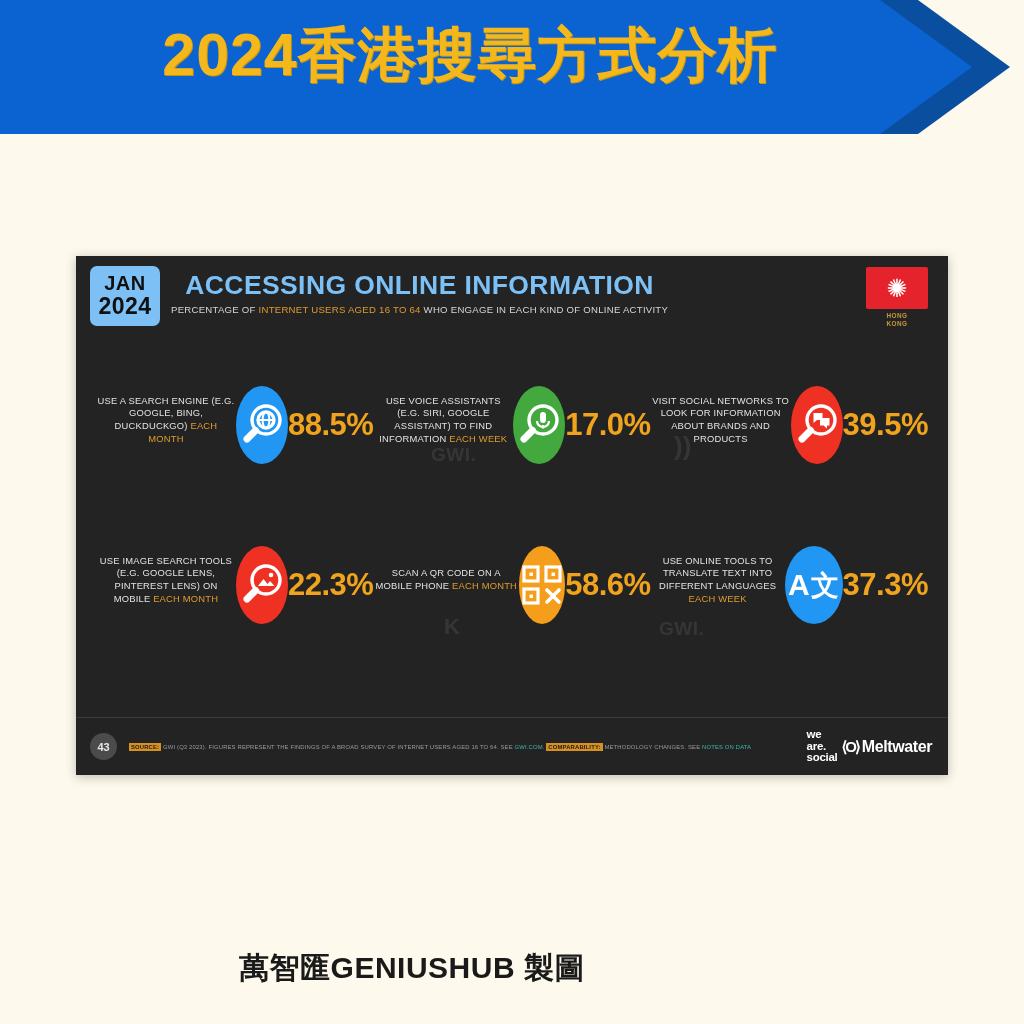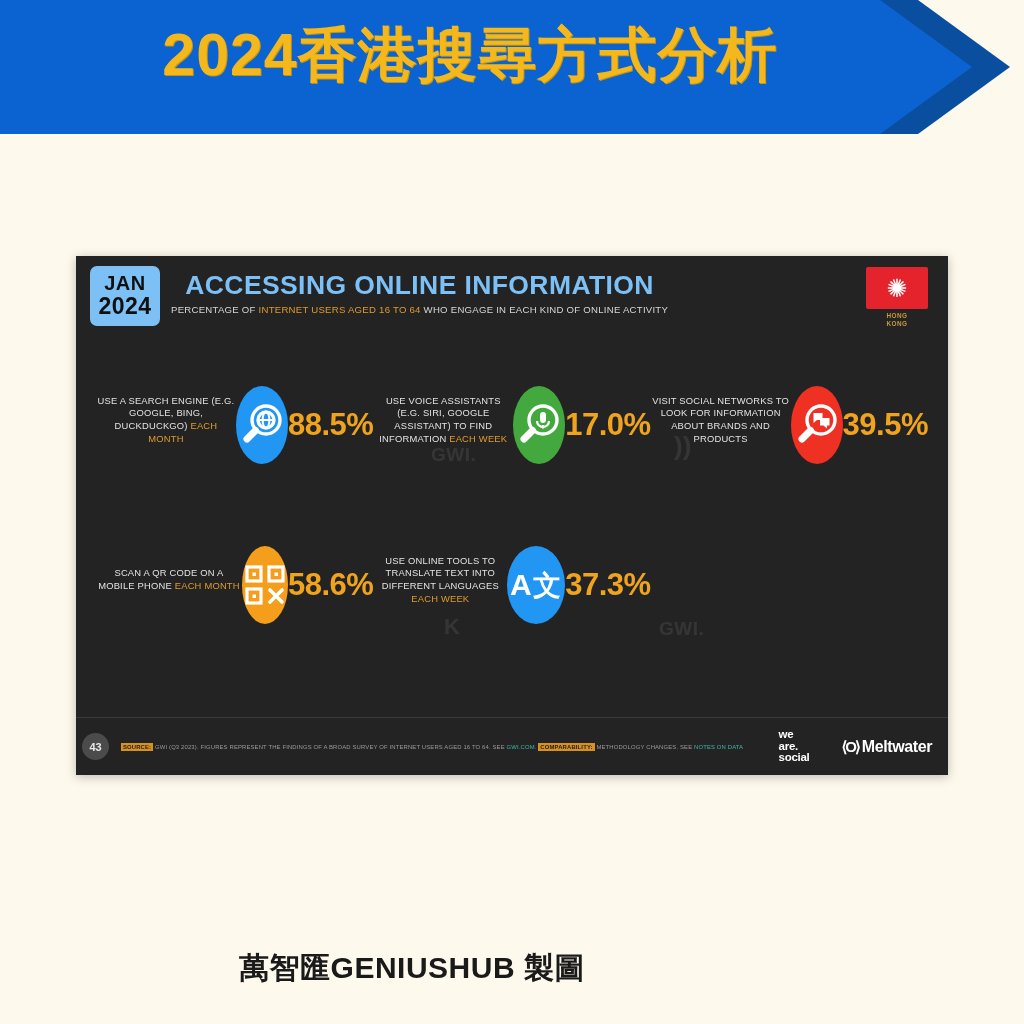--- a/index.html
+++ b/index.html
@@ -208,21 +208,21 @@
     position: absolute;
     left: 0;
     bottom: 0;
     width: 872px;
     height: 58px;
     border-top: 1px solid #3a3a3a;
     display: flex;
     align-items: center;
   }
   .page-num {
-    margin-left: 6px;
+    margin-left: 14px;
     width: 27px; height: 27px;
     border-radius: 50%;
     background: #4b4b4b;
     color: #e8e8e8;
     font-size: 11px;
     font-weight: bold;
     display: flex;
     align-items: center;
     justify-content: center;
     flex: 0 0 auto;
@@ -240,21 +240,21 @@
     color: #1d1d1d;
     font-weight: bold;
     padding: 1px 2px;
   }
   .source-line .teal { color: #3fb6a8; }
 
   .logos {
     margin-right: 16px;
     display: flex;
     align-items: center;
-    gap: 32px;
+    gap: 4px;
     flex: 0 0 auto;
   }
   .logo-was {
     color: #ffffff;
     font-size: 11.5px;
     font-weight: bold;
     line-height: 1.0;
     letter-spacing: -0.3px;
   }
   .logo-melt {
@@ -364,20 +364,34 @@
             <circle cx="30" cy="21" r="14"></circle>
             <line x1="19.5" y1="31.5" x2="11" y2="40" stroke-width="7" stroke-linecap="round"></line>
           </g>
           <path d="M22.5 14 h9 v7 h-5.5 l-3.5 3 v-3 h0 z" fill="#ffffff"></path>
           <path d="M29 19 h9.5 v7.5 h-2.5 v3 l-3.5-3 h-3.5 z" fill="#ffffff"></path>
         </svg>
       </div>
       <div class="stat-value">39.5%</div>
     </div>
 
+    <div class="stat-cell">
+      <div class="stat-label"><span>USE IMAGE SEARCH TOOLS (E.G. GOOGLE LENS, PINTEREST LENS) ON MOBILE </span><span class="hl">EACH MONTH</span></div>
+      <div class="stat-icon" style="background:#ef3124">
+        <svg width="52" height="52" viewBox="0 0 52 52">
+          <g stroke="#ffffff" fill="none" stroke-width="3.4">
+            <circle cx="30" cy="21" r="14"></circle>
+            <line x1="19.5" y1="31.5" x2="11" y2="40" stroke-width="7" stroke-linecap="round"></line>
+          </g>
+          <path d="M22 27 l5.5-7 l4 5 l2.5-3 l4.5 5 z" fill="#ffffff"></path>
+          <circle cx="35" cy="16" r="2.3" fill="#ffffff"></circle>
+        </svg>
+      </div>
+      <div class="stat-value">22.3%</div>
+    </div>
 
     <div class="stat-cell">
       <div class="stat-label"><span>SCAN A QR CODE ON A MOBILE PHONE </span><span class="hl">EACH MONTH</span></div>
       <div class="stat-icon" style="background:#f59e1b">
         <svg width="46" height="46" viewBox="0 0 46 46">
           <g fill="none" stroke="#ffffff" stroke-width="3.2">
             <rect x="5" y="5" width="14" height="14"></rect>
             <rect x="27" y="5" width="14" height="14"></rect>
             <rect x="5" y="27" width="14" height="14"></rect>
           </g>

